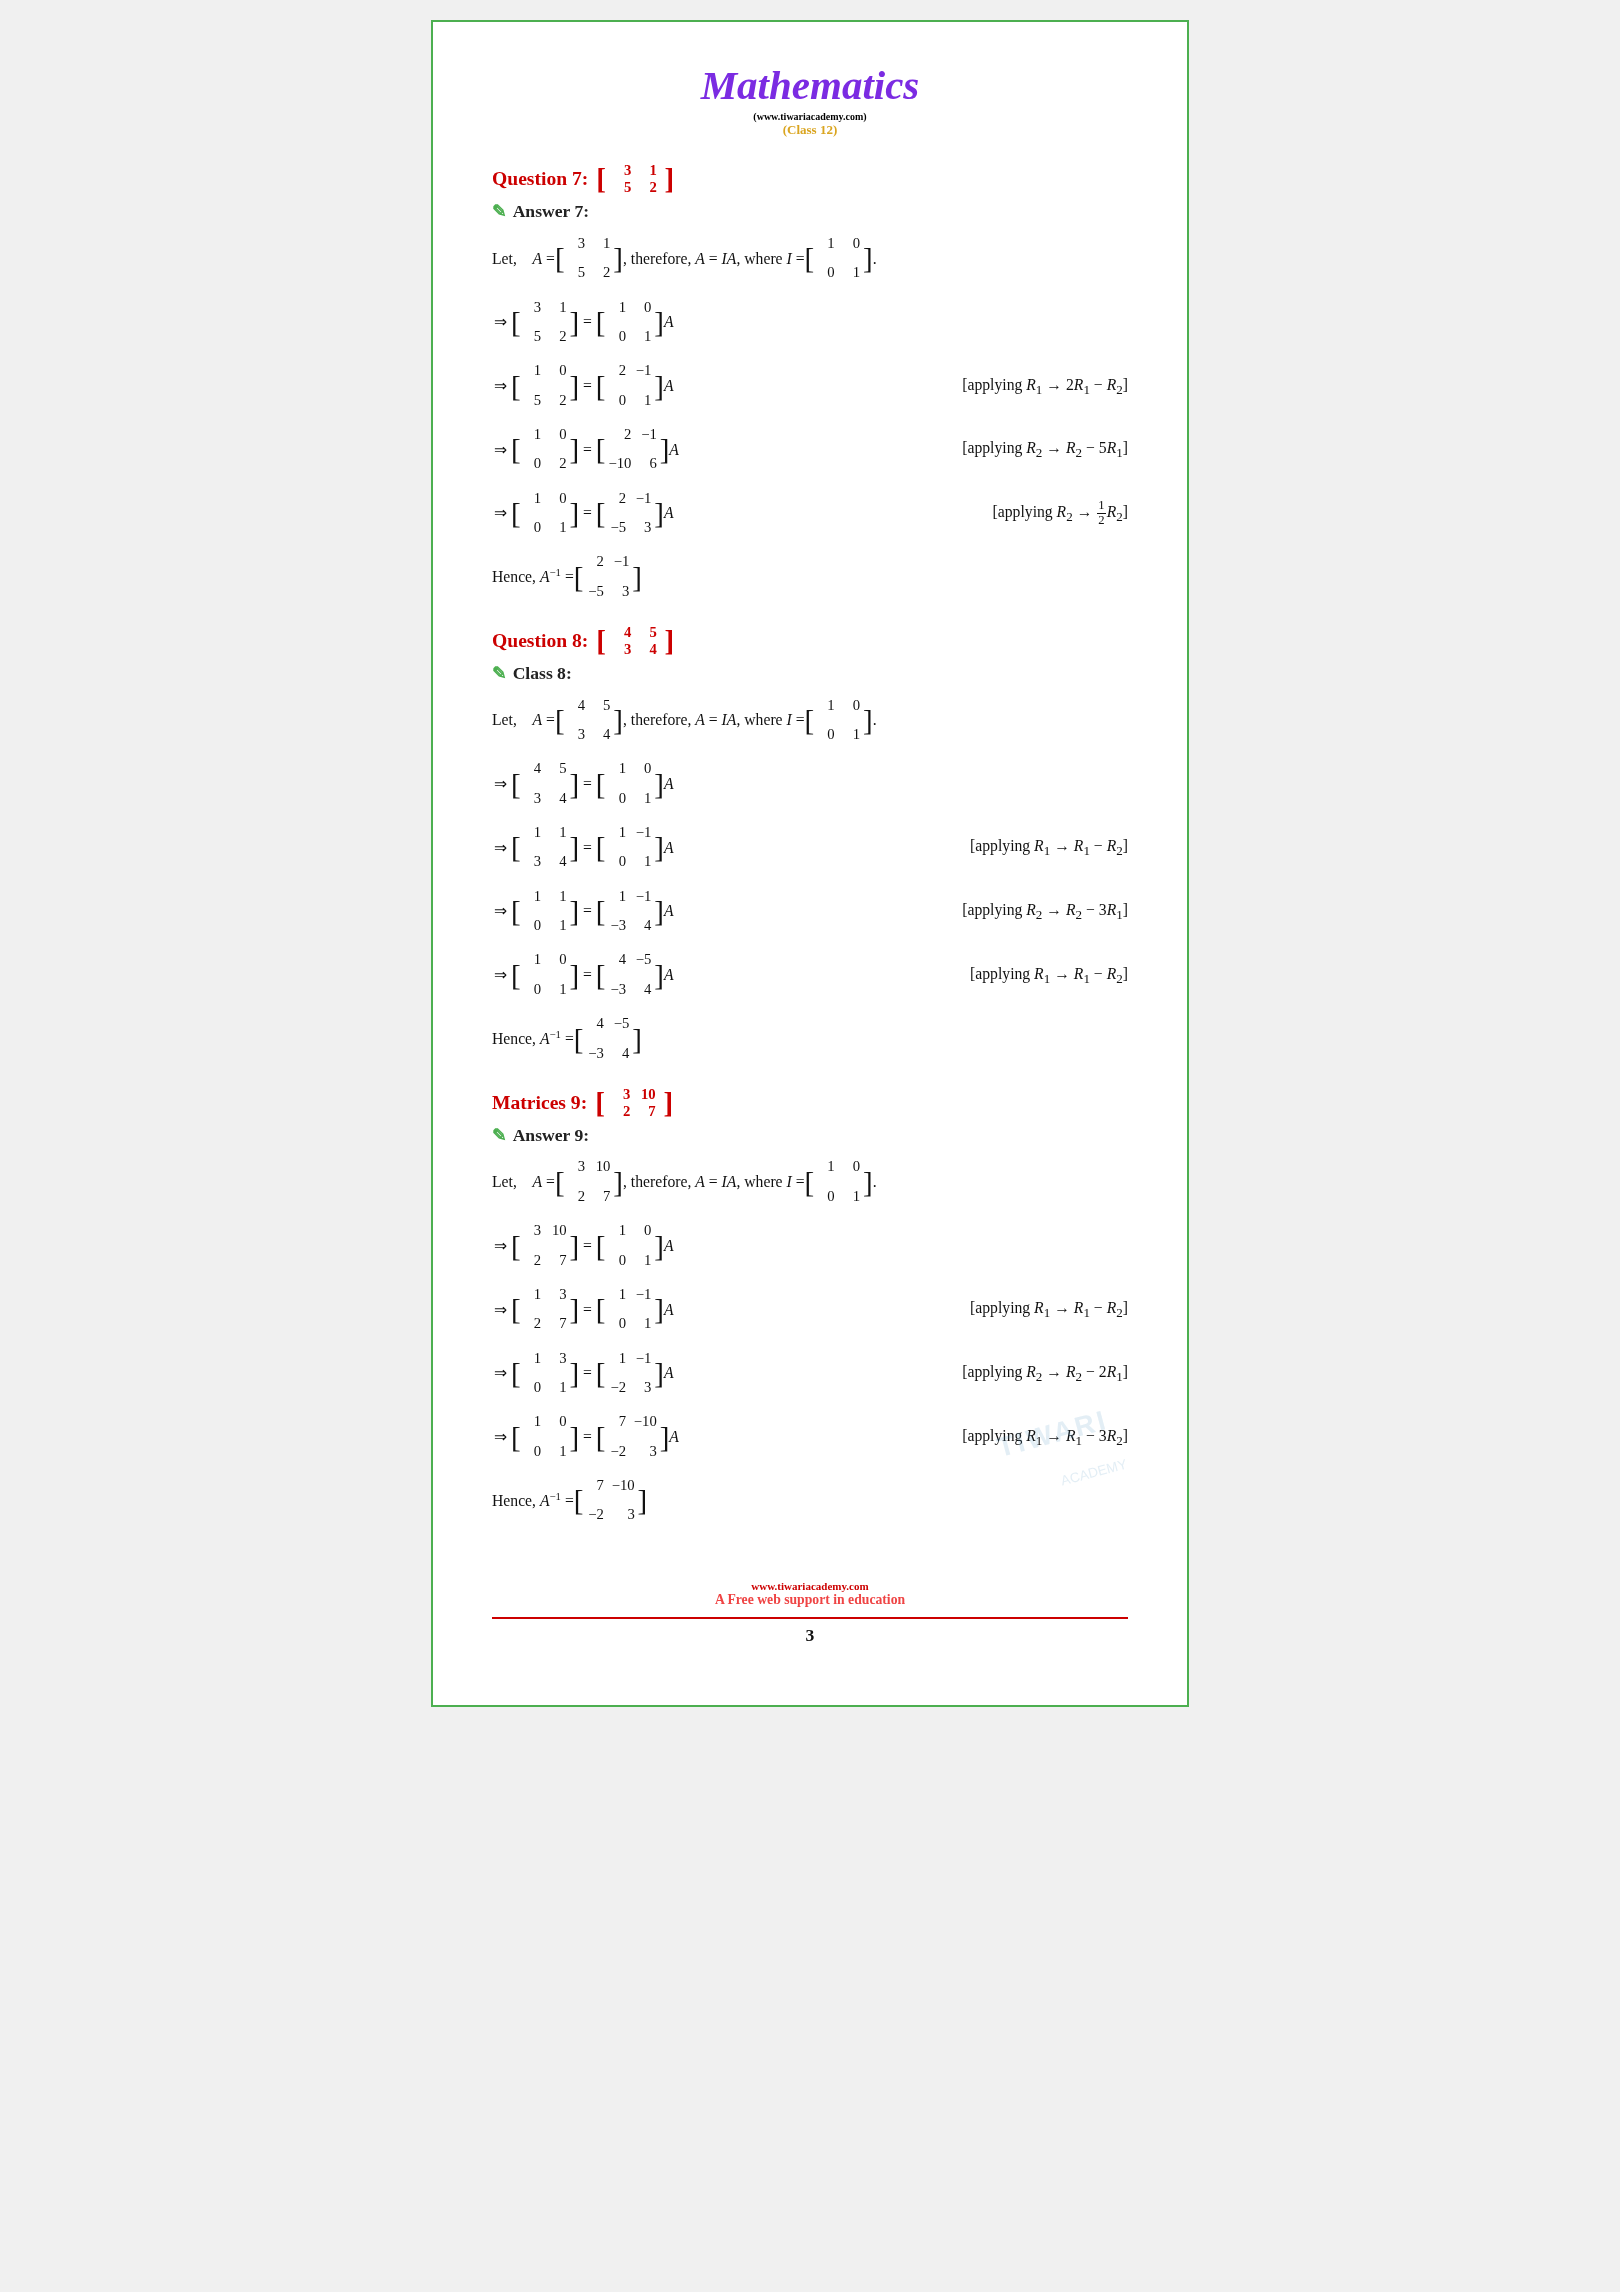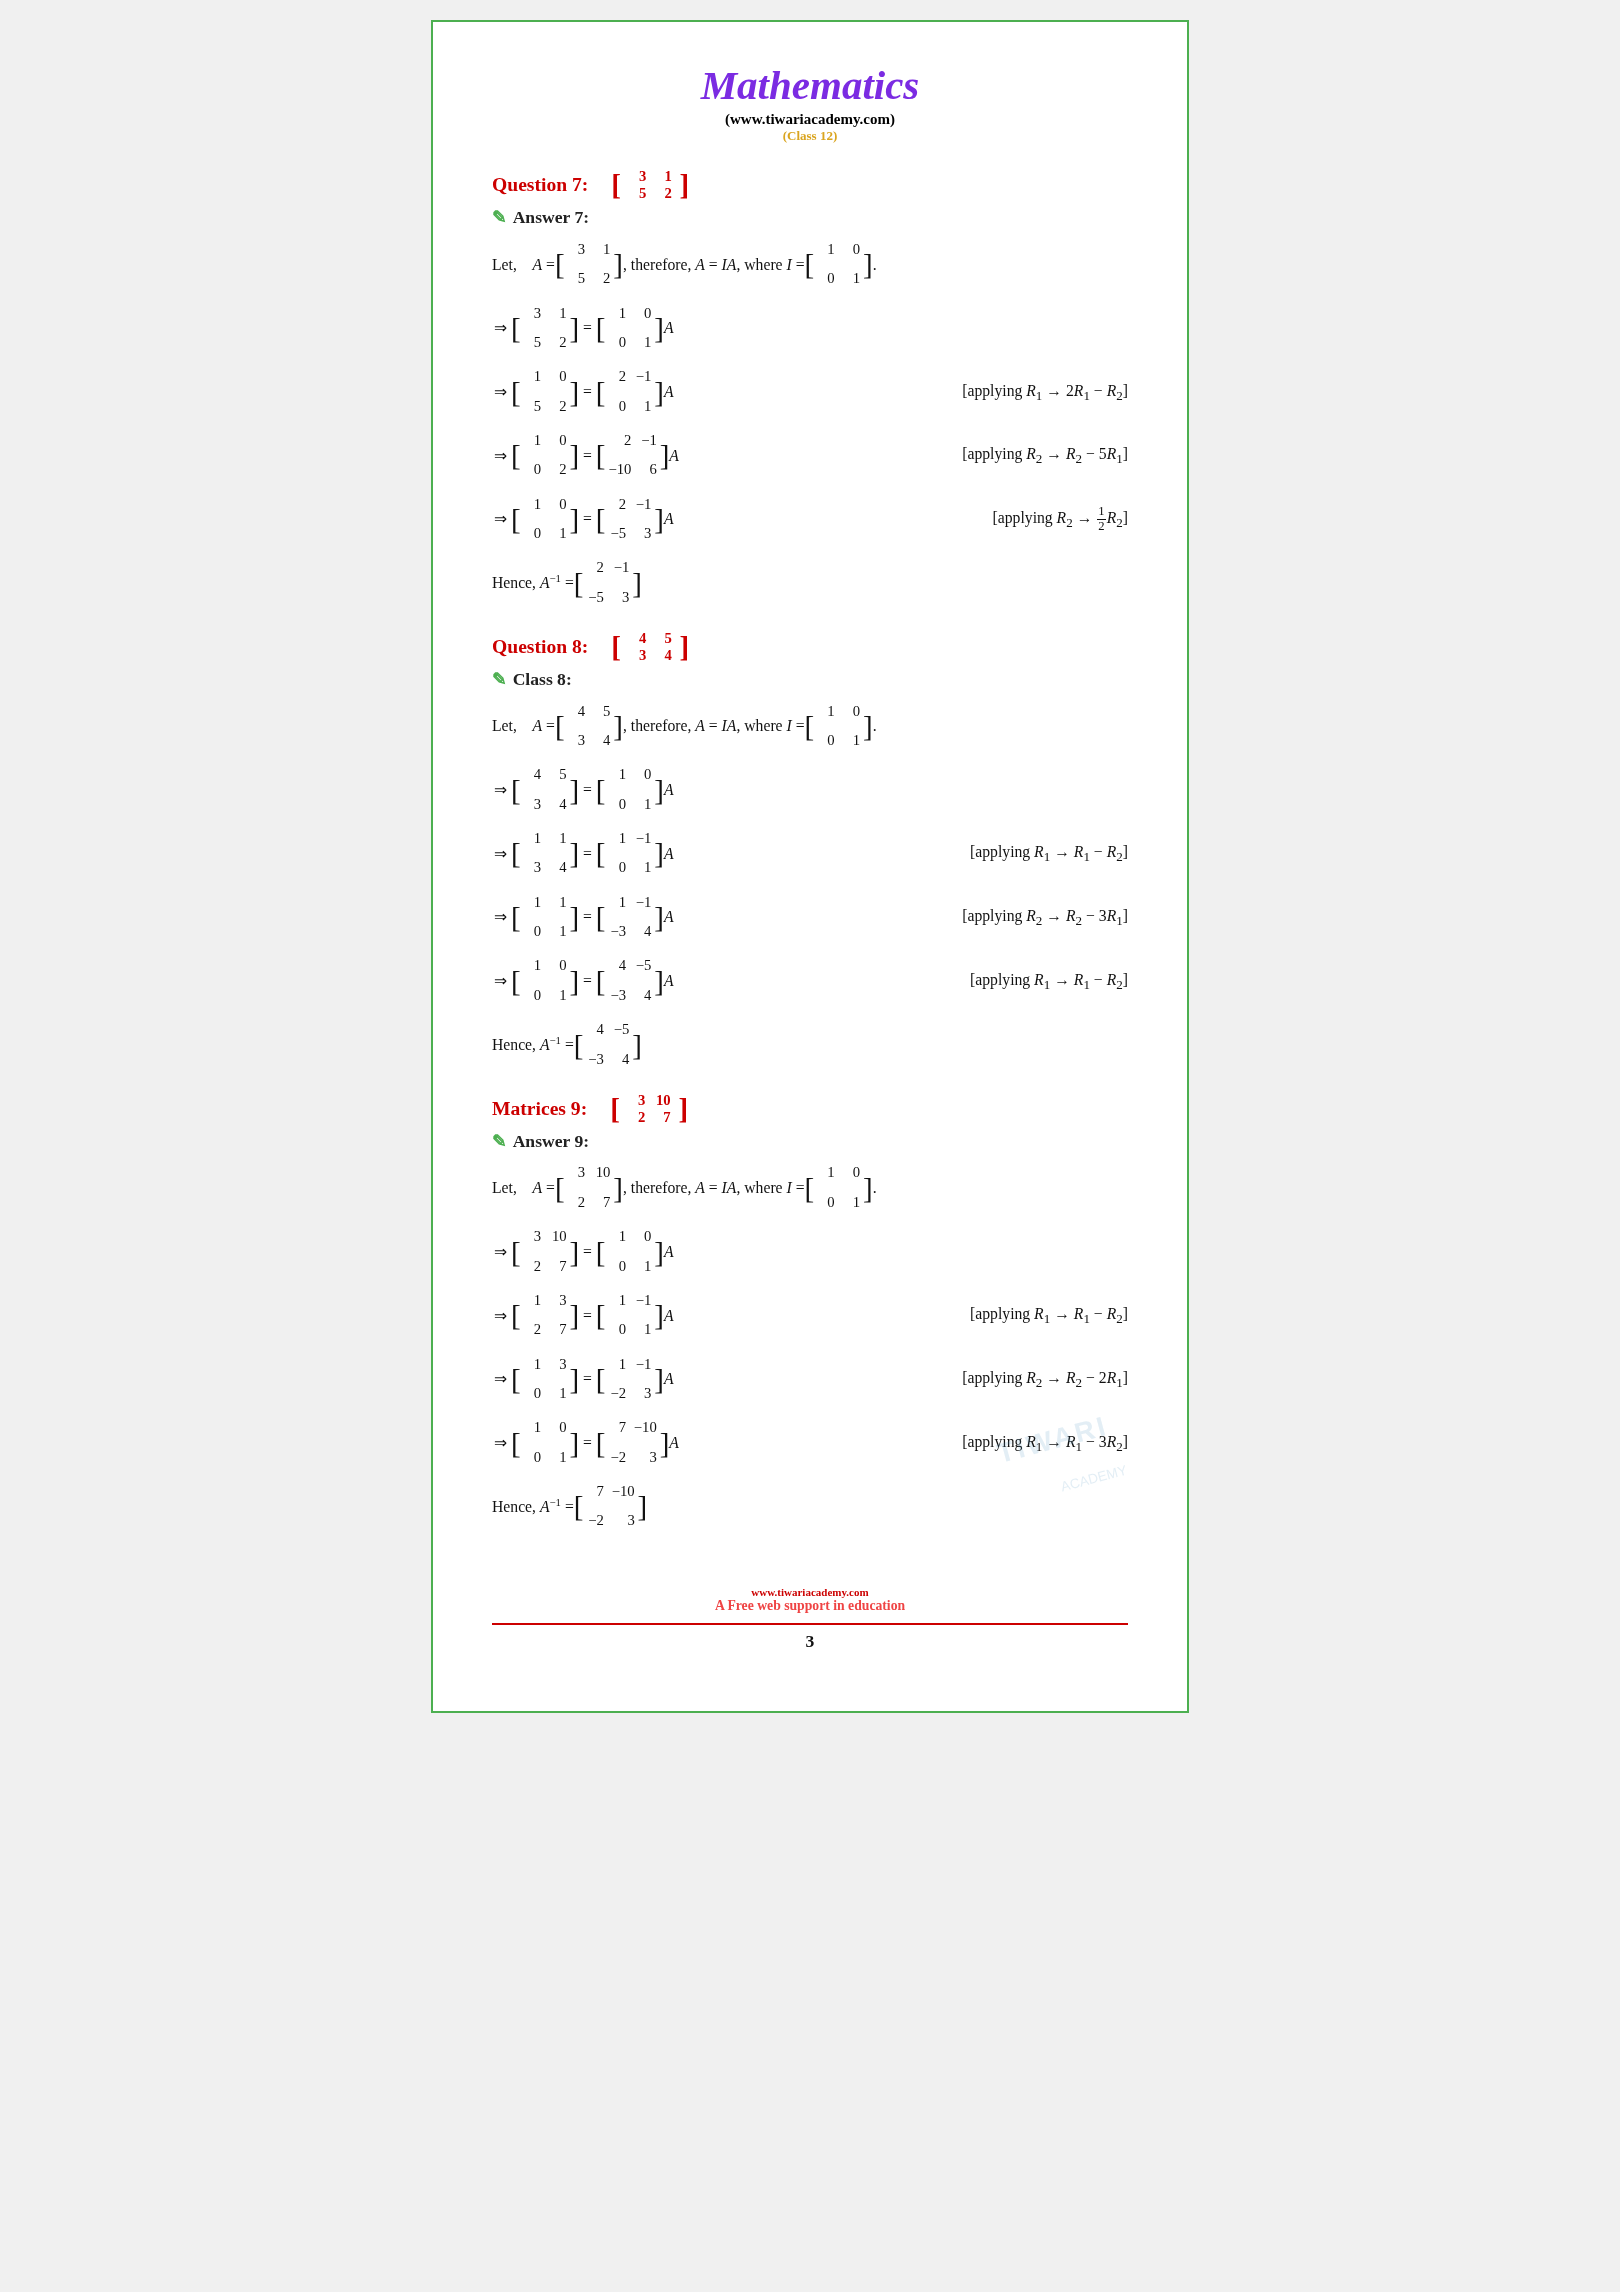--- a/index.html
+++ b/index.html
@@ -24,21 +24,21 @@
       margin-bottom: 23.5px;
     }
     .header-title {
       font-size: 41px;
       font-style: italic;
       font-weight: bold;
       color: #7B2BE2;
       font-family: 'Times New Roman', Times, serif;
     }
     .header-website {
-      font-size: 15px;
+      font-size: 10px;
       font-weight: bold;
       color: black;
       margin-top: 2px;
       text-align: center;
     }
     .header-chapter {
       font-size: 16.7px;
       font-weight: bold;
       color: #DAA520;
       margin-top: 2px;
@@ -49,21 +49,21 @@
       color: #DAA520;
     }
     .question-label {
       font-size: 19.6px;
       font-weight: bold;
       color: #cc0000;
       margin-top: 17.6px;
       margin-bottom: 3.9px;
       display: flex;
       align-items: center;
-      gap: 23px;
+      gap: 8px;
     }
     .answer-label {
       font-size: 17.6px;
       font-weight: bold;
       color: #222;
       margin-bottom: 5.9px;
       display: flex;
       align-items: center;
       gap: 5.9px;
     }

